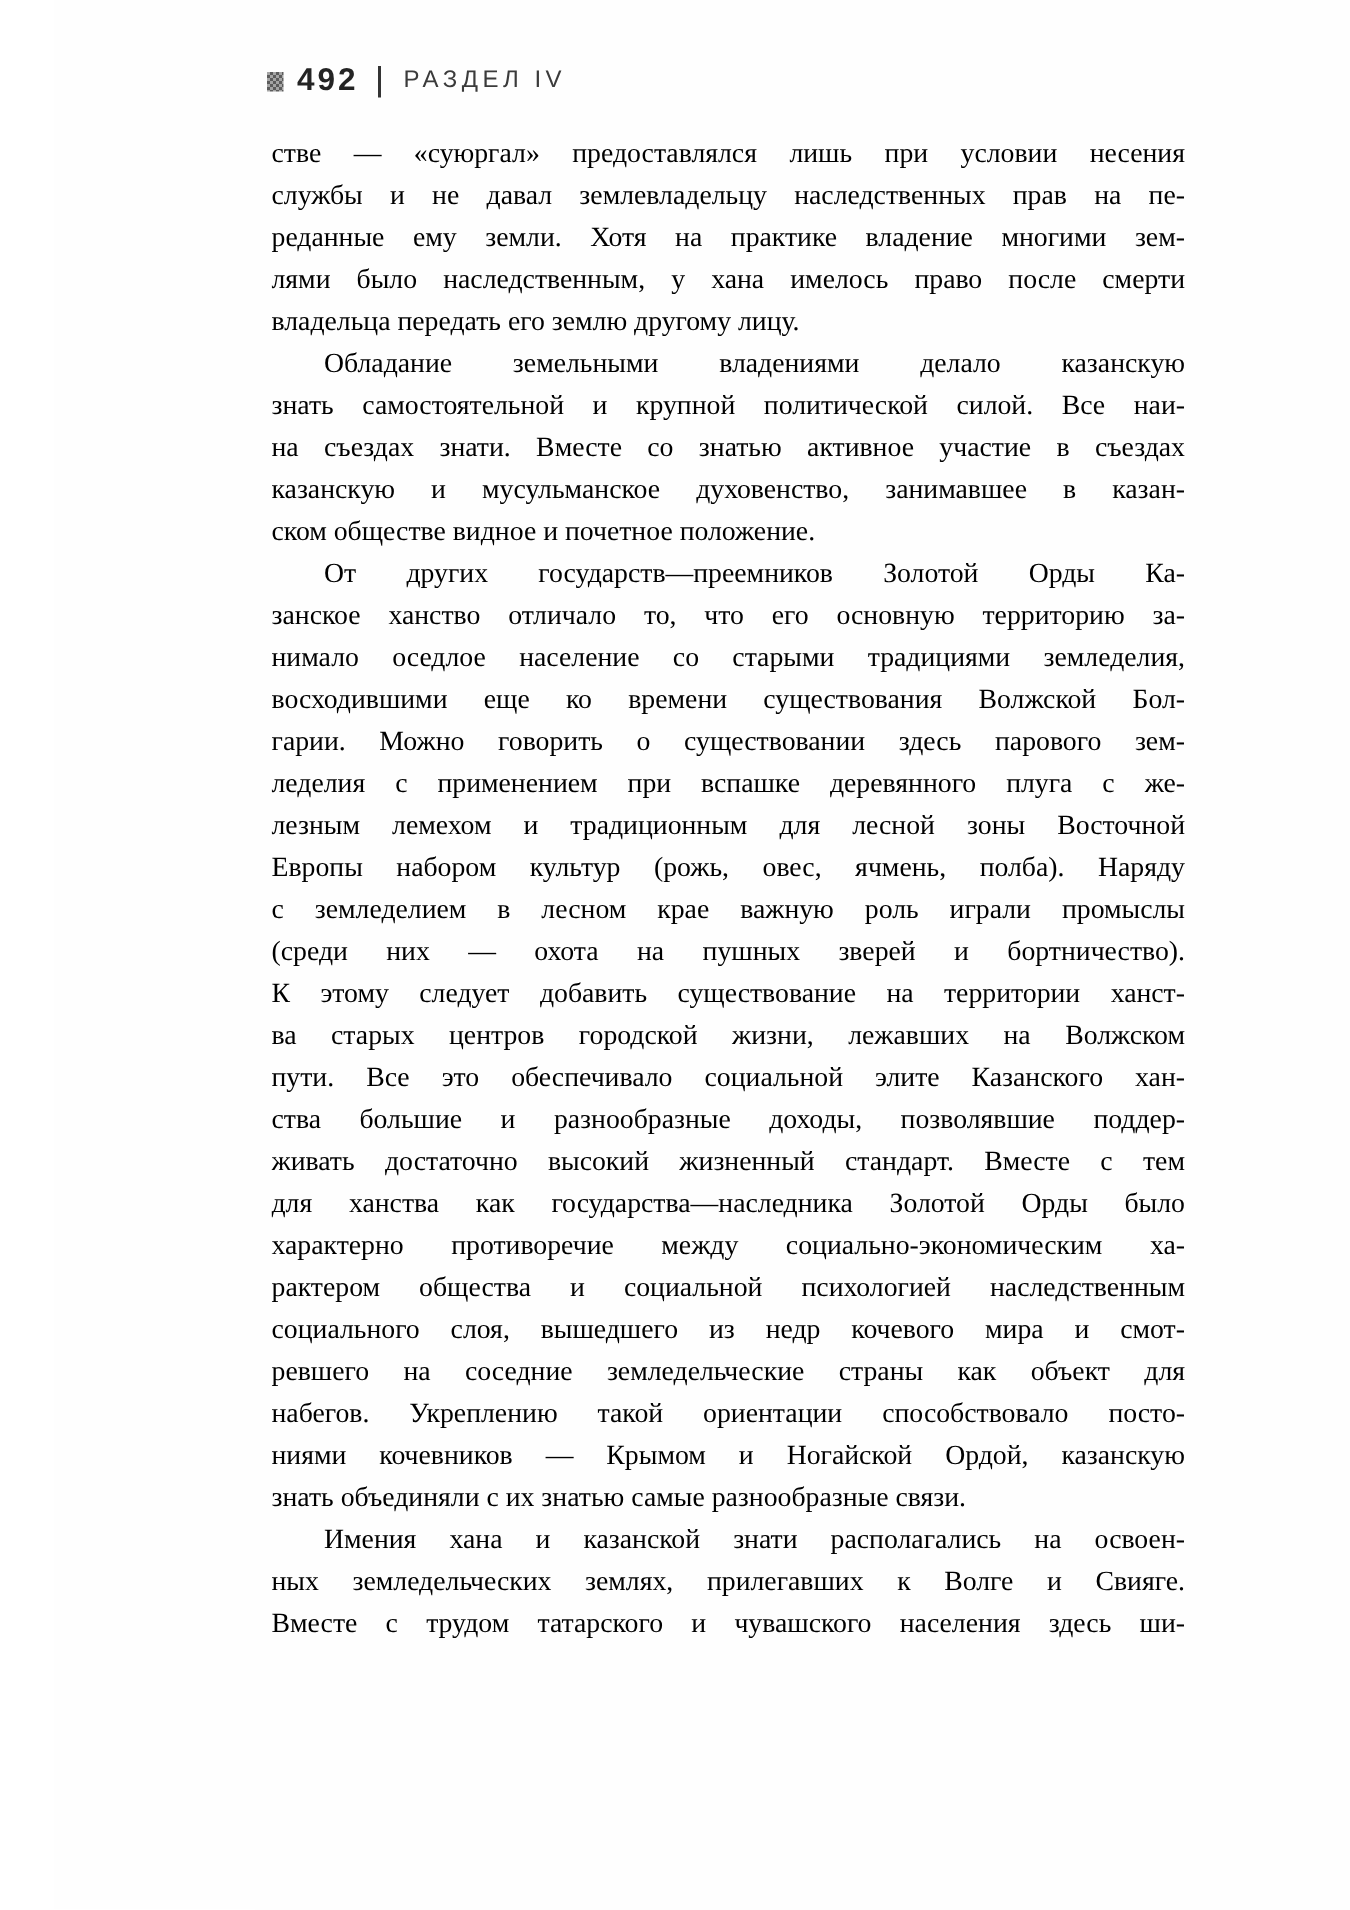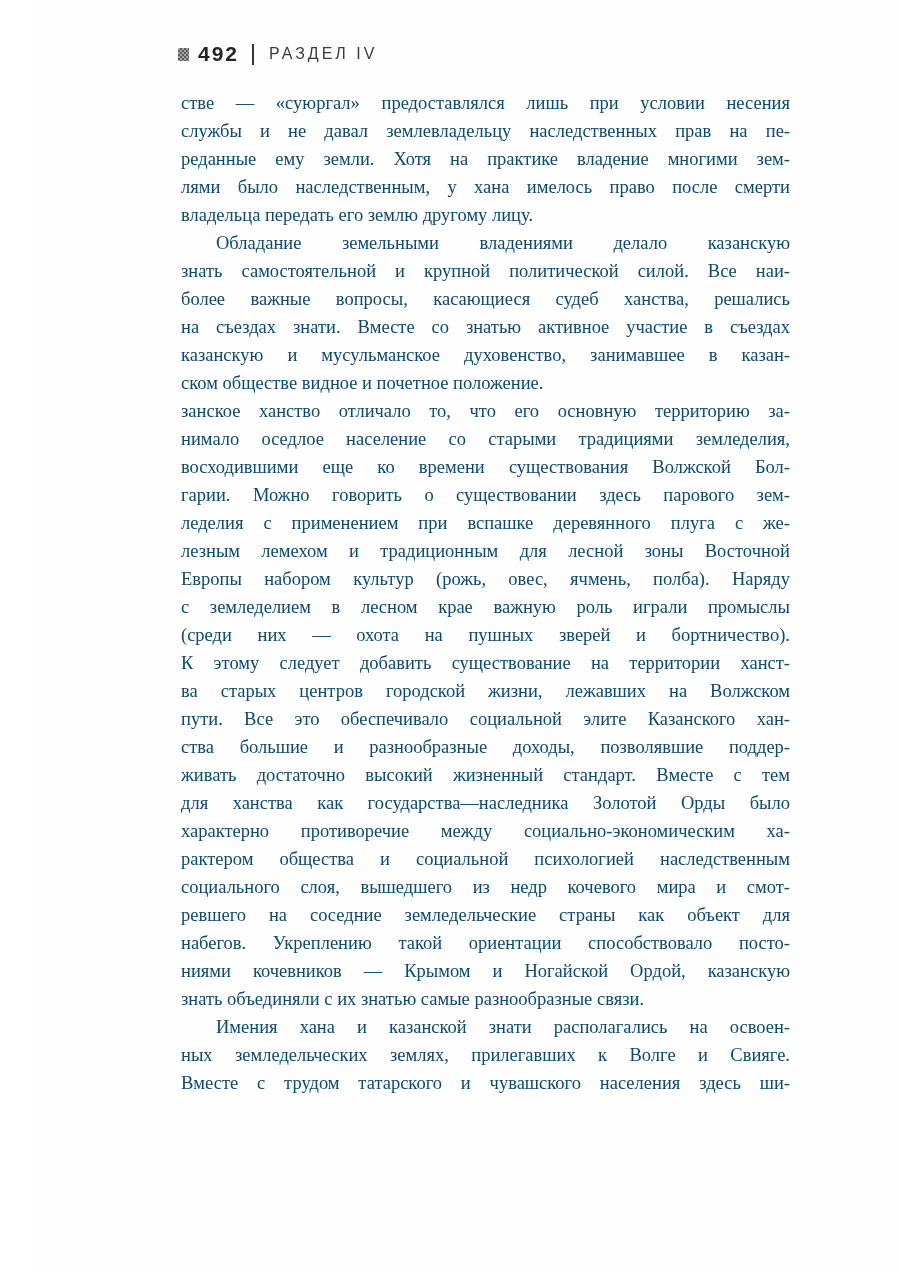--- a/index.html
+++ b/index.html
@@ -49,21 +49,21 @@
     color: #3b3b3b;
   }
   
   .textblock {
     position: absolute;
     left: 145px;
     top: 89px;
     width: 609px;
     font-size: 18.5px;
     line-height: 28px;
-    color: #0c4a6e;
+    color: #000000;
   }
   .paragraph { margin: 0; }
   .line {
     height: 28px;
     overflow: hidden;
     text-align: justify;
     text-align-last: justify;
     white-space: normal;
   }
   .line.indent { text-indent: 35px; }
@@ -85,26 +85,26 @@
       <div class="paragraph">
         <div class="line">стве — «суюргал» предоставлялся лишь при условии несения</div>
         <div class="line">службы и не давал землевладельцу наследственных прав на пе-</div>
         <div class="line">реданные ему земли. Хотя на практике владение многими зем-</div>
         <div class="line">лями было наследственным, у хана имелось право после смерти</div>
         <div class="line end">владельца передать его землю другому лицу.</div>
       </div>
       <div class="paragraph">
         <div class="line indent">Обладание земельными владениями делало казанскую</div>
         <div class="line">знать самостоятельной и крупной политической силой. Все наи-</div>
-        <div class="line">более важные вопросы, касающиеся судеб ханства, решались</div>
         <div class="line">на съездах знати. Вместе со знатью активное участие в съездах</div>
         <div class="line">казанскую и мусульманское духовенство, занимавшее в казан-</div>
         <div class="line end">ском обществе видное и почетное положение.</div>
       </div>
       <div class="paragraph">
+        <div class="line indent">От других государств—преемников Золотой Орды Ка-</div>
         <div class="line">занское ханство отличало то, что его основную территорию за-</div>
         <div class="line">нимало оседлое население со старыми традициями земледелия,</div>
         <div class="line">восходившими еще ко времени существования Волжской Бол-</div>
         <div class="line">гарии. Можно говорить о существовании здесь парового зем-</div>
         <div class="line">леделия с применением при вспашке деревянного плуга с же-</div>
         <div class="line">лезным лемехом и традиционным для лесной зоны Восточной</div>
         <div class="line">Европы набором культур (рожь, овес, ячмень, полба). Наряду</div>
         <div class="line">с земледелием в лесном крае важную роль играли промыслы</div>
         <div class="line">(среди них — охота на пушных зверей и бортничество).</div>
         <div class="line">К этому следует добавить существование на территории ханст-</div>

